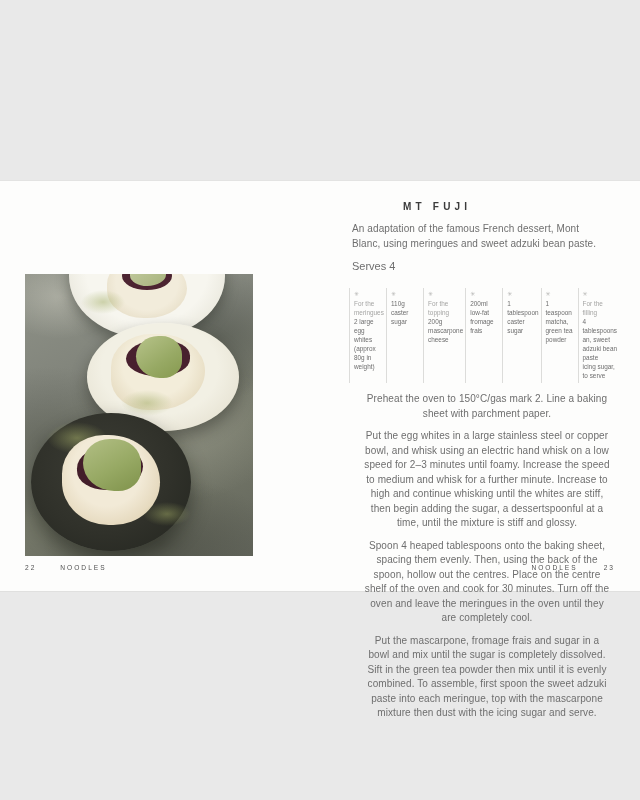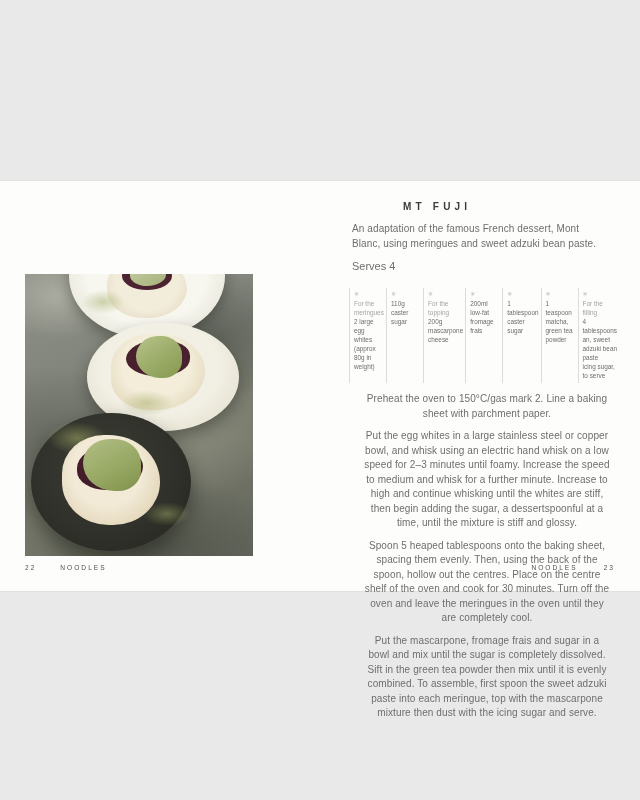--- a/index.html
+++ b/index.html
@@ -136,21 +136,21 @@
           <div class="col">
             <span class="asterisk">✳</span>
             <div class="muted">For the filling</div>
             <div class="val">4 tablespoons an, sweet adzuki bean paste</div>
             <div class="val">icing sugar, to serve</div>
           </div>
         </div>
       <div class="method" id="methodBlock">
           <p>Preheat the oven to 150°C/gas mark 2. Line a baking sheet with parchment paper.</p>
           <p>Put the egg whites in a large stainless steel or copper bowl, and whisk using an electric hand whisk on a low speed for 2–3 minutes until foamy. Increase the speed to medium and whisk for a further minute. Increase to high and continue whisking until the whites are stiff, then begin adding the sugar, a dessertspoonful at a time, until the mixture is stiff and glossy.</p>
-          <p>Spoon 5 heaped tablespoons onto the baking sheet, spacing them evenly. Then, using the back of the spoon, hollow out the centres. Place on the centre shelf of the oven and cook for 30 minutes. Turn off the oven and leave the meringues in the oven until they are completely cool.</p>
+          <p>Spoon 4 heaped tablespoons onto the baking sheet, spacing them evenly. Then, using the back of the spoon, hollow out the centres. Place on the centre shelf of the oven and cook for 30 minutes. Turn off the oven and leave the meringues in the oven until they are completely cool.</p>
           <p>Put the mascarpone, fromage frais and sugar in a bowl and mix until the sugar is completely dissolved. Sift in the green tea powder then mix until it is evenly combined. To assemble, first spoon the sweet adzuki paste into each meringue, top with the mascarpone mixture then dust with the icing sugar and serve.</p>
         </div>
     </div>
 
     <div class="folio folio-right">
       <span>NOODLES</span>
       <span class="pageno">23</span>
     </div>
 
   </div>

